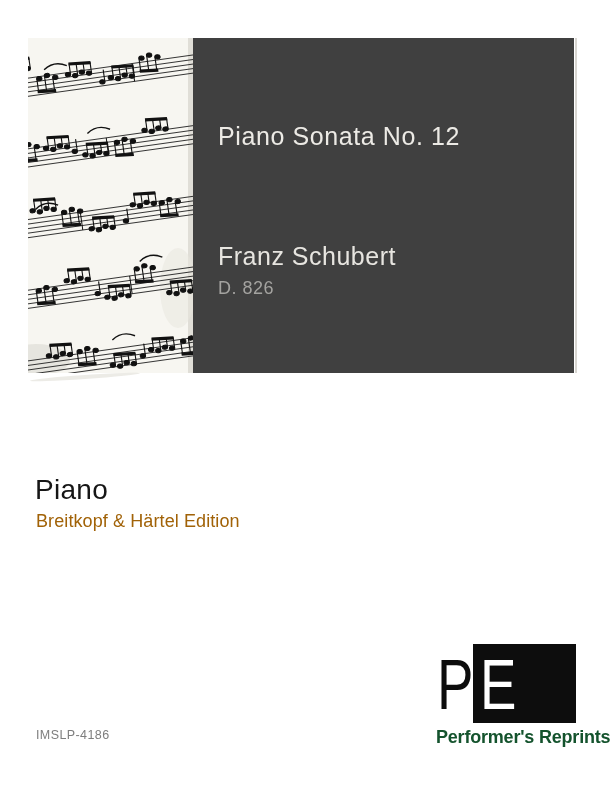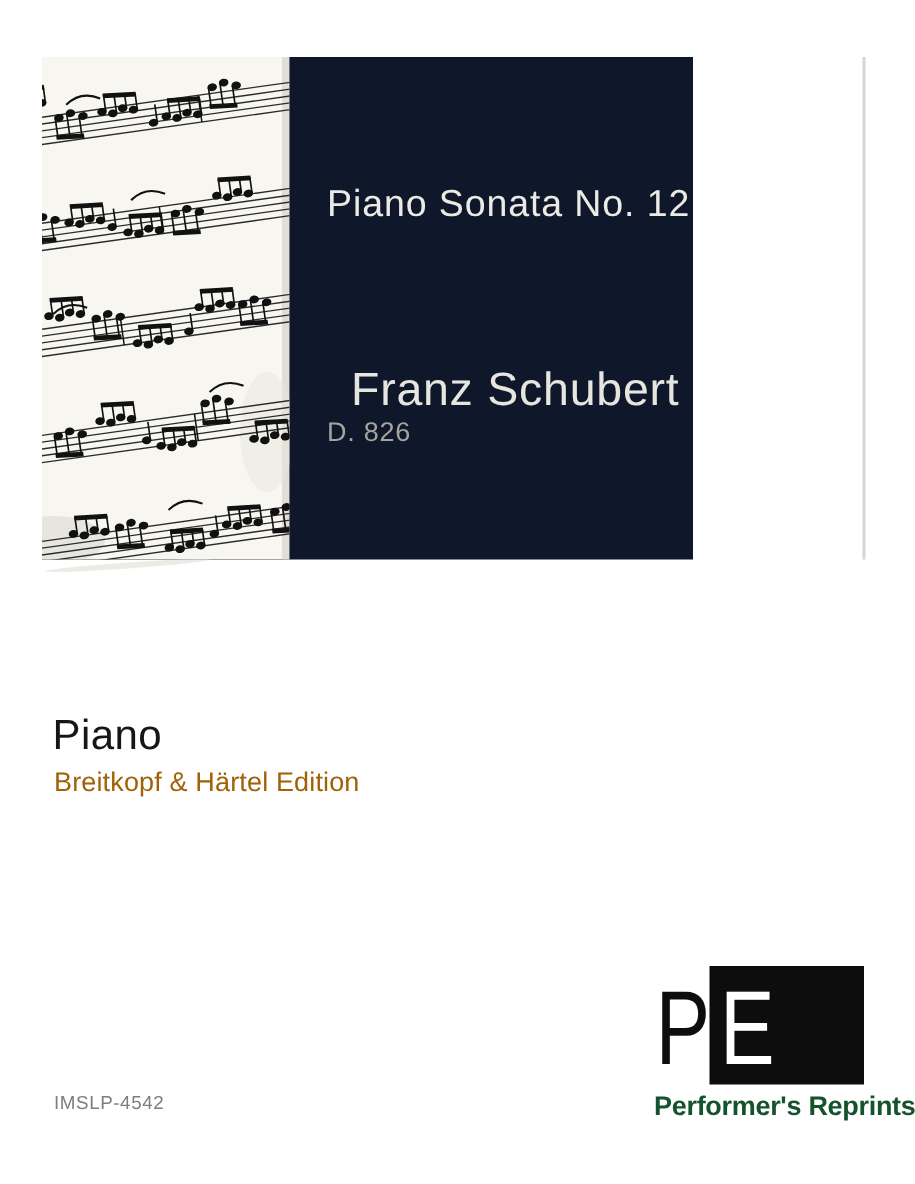--- a/index.html
+++ b/index.html
@@ -2,38 +2,38 @@
 <html><head>
 <meta charset="utf-8">
 <style>
   html,body{margin:0;padding:0;background:#ffffff;}
   .page{
     position:relative;width:610px;height:789px;background:#ffffff;
     font-family:"Liberation Sans",sans-serif;overflow:hidden;
   }
   
   .banner{
-    position:absolute;left:28px;top:38px;width:434px;height:335px;
-    background:#0f172a;
+    position:absolute;left:28px;top:38px;width:546px;height:335px;
+    background:#404040;
   }
   .banner-edge{
     position:absolute;left:547px;top:0;width:2px;height:335px;
     background:#d8d6d1;
   }
   .sheet{
     position:absolute;left:0;top:0;width:165px;height:335px;display:block;
   }
   .banner-title{
     position:absolute;left:190px;top:84px;
     font-size:25px;font-weight:400;letter-spacing:0.6px;color:#eceae5;
     white-space:nowrap;
   }
   .composer{
-    position:absolute;left:206px;top:204px;
-    font-size:31px;font-weight:400;letter-spacing:0.5px;color:#e7e5e0;
+    position:absolute;left:190px;top:204px;
+    font-size:25px;font-weight:400;letter-spacing:0.5px;color:#e7e5e0;
     white-space:nowrap;
   }
   .catalog{
     position:absolute;left:190px;top:240px;
     font-size:18px;font-weight:400;letter-spacing:0.5px;color:#a4a3a0;
     white-space:nowrap;
   }
   
   .smudge{
     position:absolute;left:30px;top:375px;width:110px;height:4px;
@@ -182,15 +182,15 @@
   <div class="smudge"></div>
 
   <div class="instrumentation">Piano</div>
   <div class="edition">Breitkopf &amp; Härtel Edition</div>
 
   <div class="pe-box"></div>
   <div class="pe-letter pe-p">P</div>
   <div class="pe-letter pe-e">E</div>
   <div class="publisher-name">Performer's Reprints</div>
 
-  <div class="plate-number">IMSLP-4542</div>
+  <div class="plate-number">IMSLP-4186</div>
 
 </div>
 
 </body></html>

